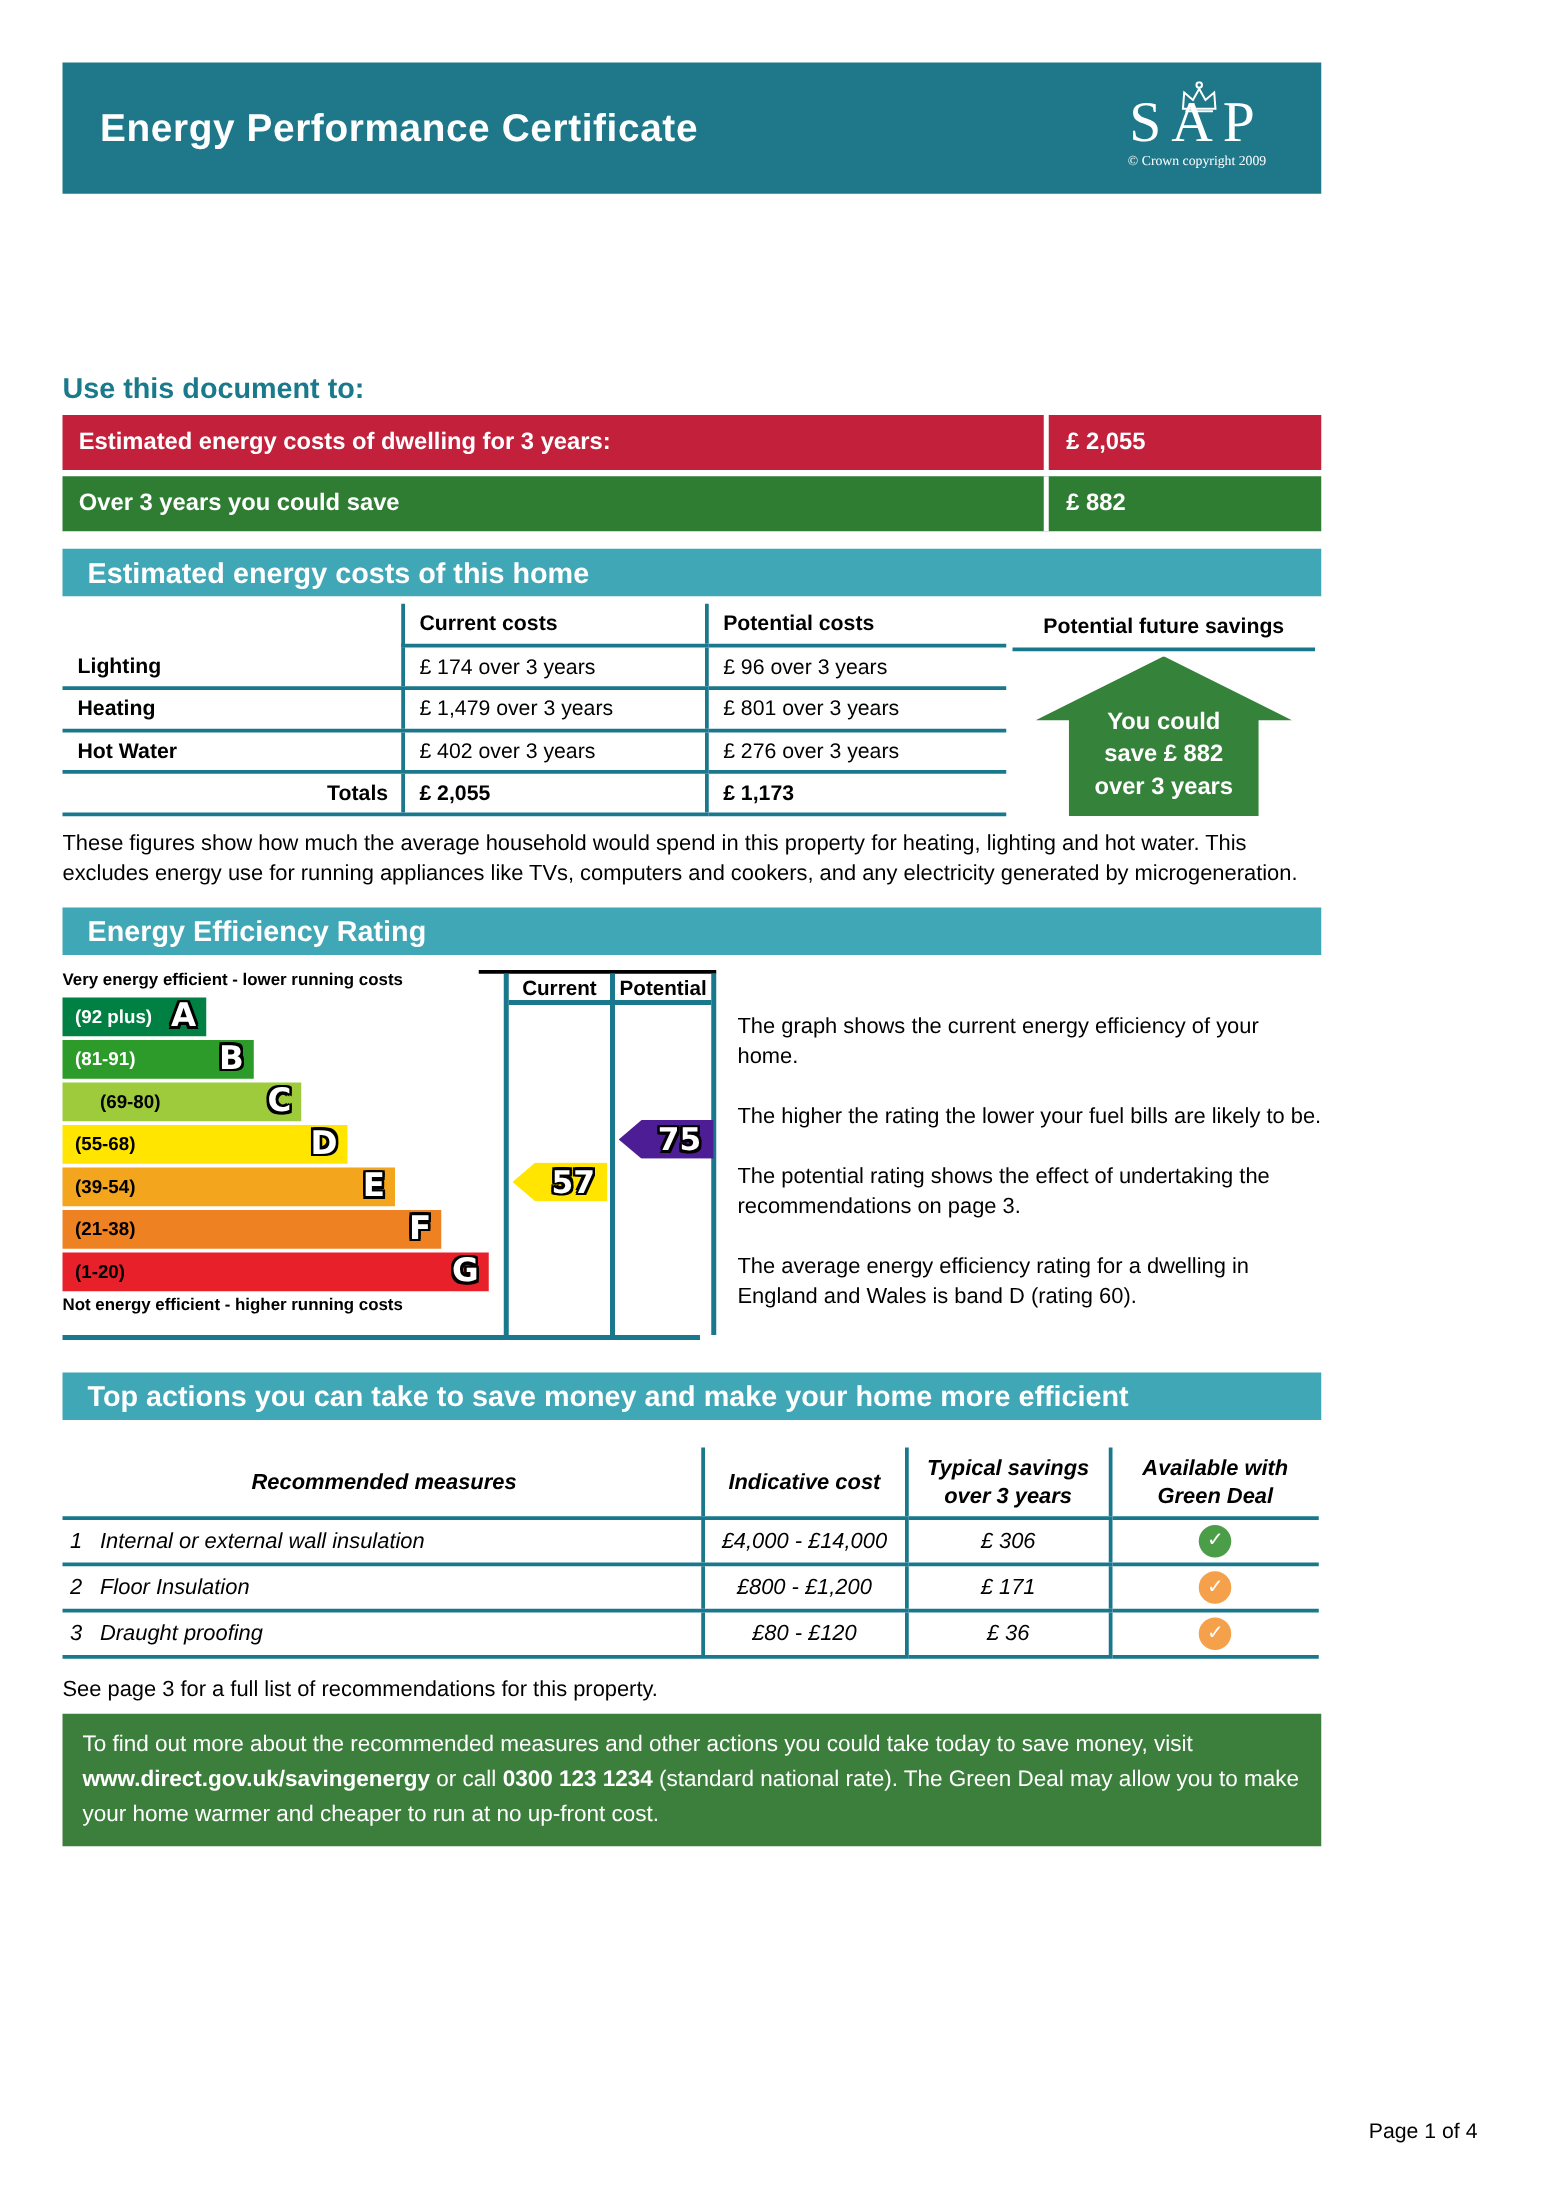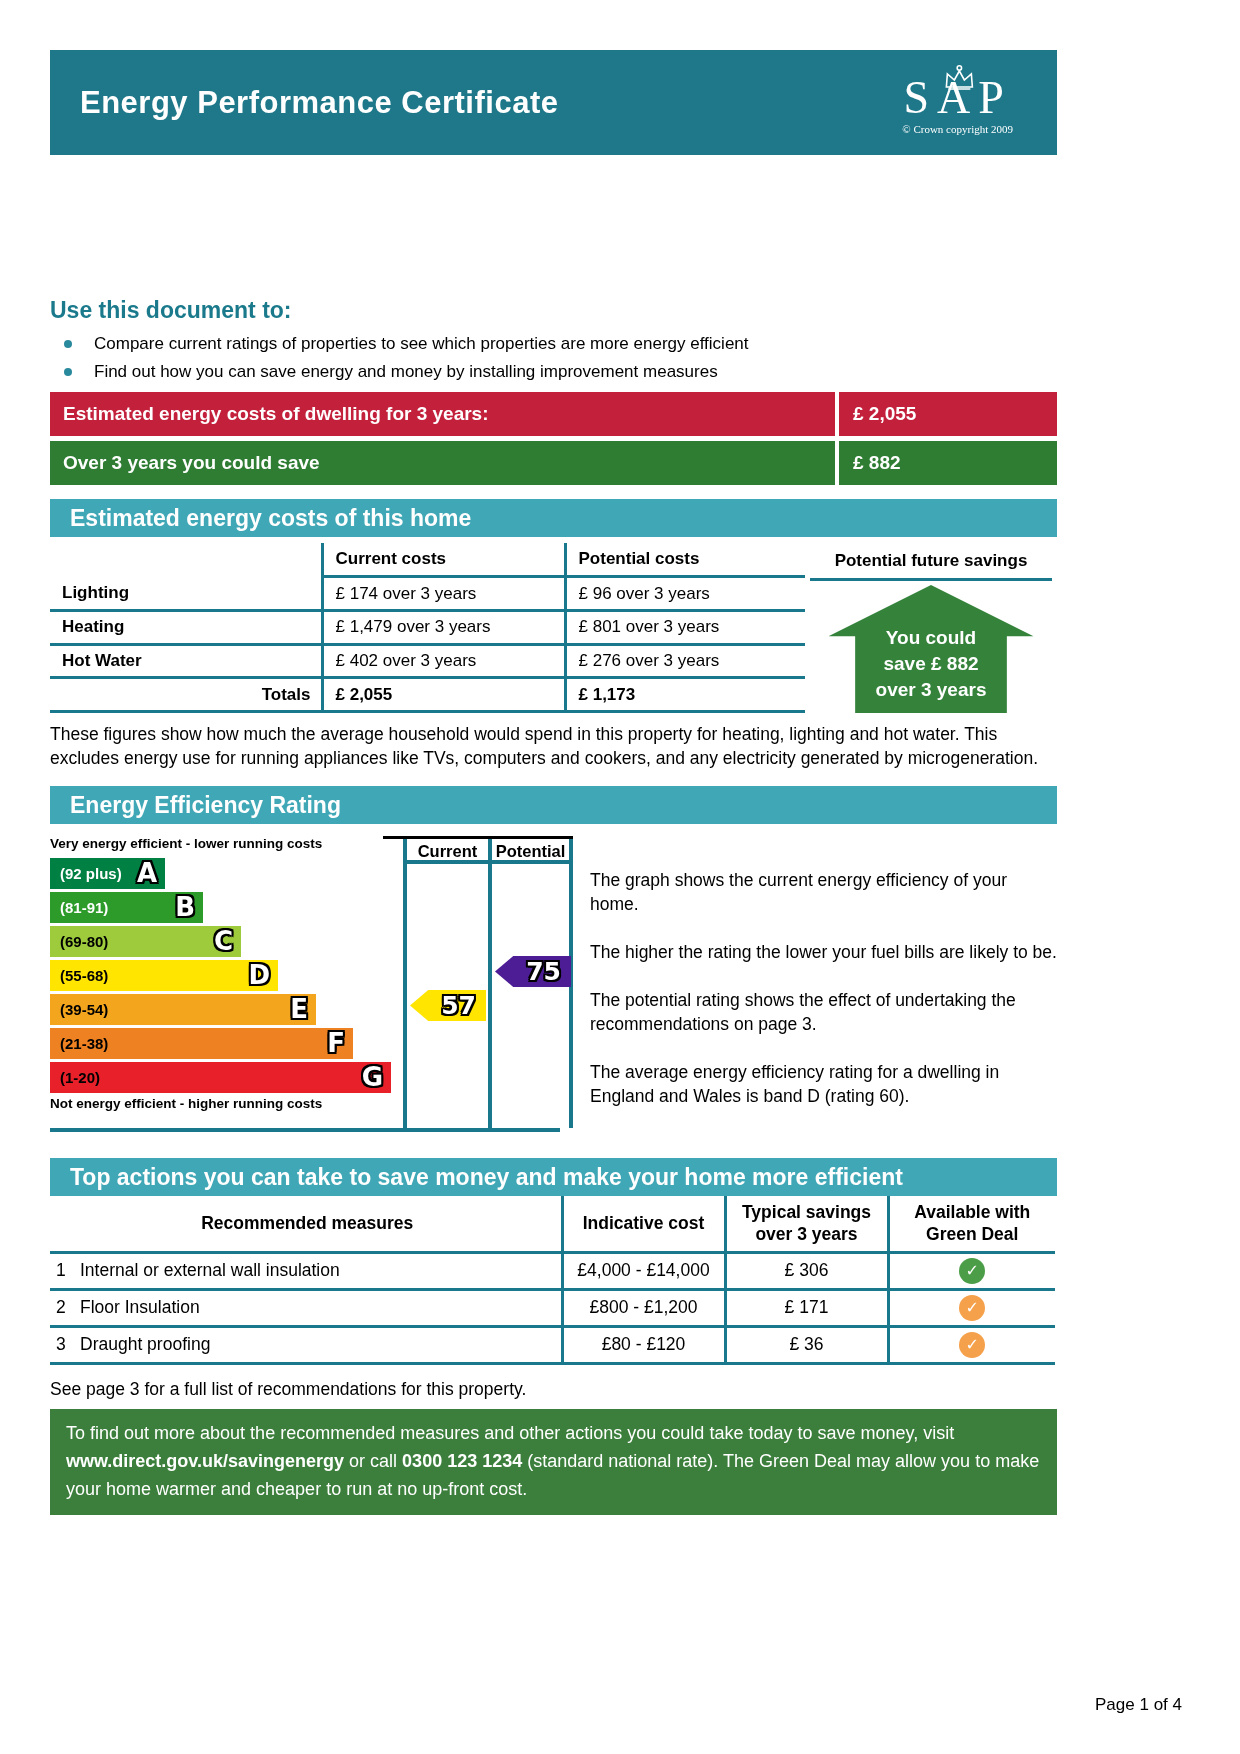--- a/index.html
+++ b/index.html
@@ -68,21 +68,21 @@
   .rating-arrow { position:absolute; left:3px; width:76px; height:31px;
       clip-path:polygon(24% 0, 100% 0, 100% 100%, 24% 100%, 0 50%); }
   .rating-arrow .outline-letter { position:absolute; right:10px; top:0; font-size:25px; line-height:31px; }
   .arrow-57 { top:151px; }
   .arrow-75 { top:117px; }
   .chart-text { position:absolute; left:540px; top:32px; width:467px; font-size:17.5px; line-height:24px; }
   .chart-text p { margin-bottom:24px; }
 
   
   .actions-banner { margin-top:22px; }
-  table.actions { border-collapse:collapse; margin-top:0; }
+  table.actions { border-collapse:collapse; margin-top:22px;font-style:italic; }
   table.actions td { border-bottom:3px solid #19788c; font-size:17.5px; }
   table.actions tr.hdr-row td { font-weight:bold; height:56px; vertical-align:middle; text-align:center; white-space:pre-line; line-height:22px; }
   table.actions td.a1 { width:512px; text-align:left; padding-left:4px; }
   table.actions td.a2 { width:163px; border-left:3px solid #19788c; text-align:center; }
   table.actions td.a3 { width:163px; border-left:3px solid #19788c; text-align:center; }
   table.actions td.a4 { width:167px; border-left:3px solid #19788c; text-align:center; }
   table.actions tr.data-row td { height:37px; }
   .measure-num { display:inline-block; width:26px; padding-left:2px; }
   .deal-check { display:inline-block; width:26px; height:26px; border-radius:50%; color:#fff; font-weight:bold; font-size:16px; line-height:26px; text-align:center; vertical-align:middle; }
   .actions-footnote { margin-top:14px; font-size:17.5px; }
@@ -110,30 +110,20 @@
             <path d="M4 22 L5 9 L12 15 L17 6 L22 15 L29 9 L30 22 Z"></path>
             <path d="M6 24 H28"></path>
           </svg>
         </span>
         <div class="sap-letters">SAP</div>
         <div class="sap-copy">© Crown copyright 2009</div>
       </div>
     </div>
 
     <div class="intro-heading">Use this document to:</div>
-    <div class="bullets">
-      <div class="bullet-row">
-        <span class="bullet-dot"></span>
-        <span>Compare current ratings of properties to see which properties are more energy efficient</span>
-      </div>
-      <div class="bullet-row">
-        <span class="bullet-dot"></span>
-        <span>Find out how you can save energy and money by installing improvement measures</span>
-      </div>
-    </div>
 
     <div class="banner red">
       <div class="lbl">Estimated energy costs of dwelling for 3 years:</div>
       <div class="val">£ 2,055</div>
     </div>
     <div class="banner green">
       <div class="lbl">Over 3 years you could save</div>
       <div class="val">£ 882</div>
     </div>
 
@@ -190,21 +180,21 @@
 
       <div class="band" style="background: rgb(0, 128, 67); width: 115px;">
         <span class="band-range" style="color: rgb(255, 255, 255);">(92 plus)</span>
         <span class="outline-letter">A</span>
       </div>
       <div class="band" style="background: rgb(44, 155, 41); width: 153px;">
         <span class="band-range" style="color: rgb(255, 255, 255);">(81-91)</span>
         <span class="outline-letter">B</span>
       </div>
       <div class="band" style="background: rgb(157, 203, 60); width: 191px;">
-        <span class="band-range" style="color: rgb(0, 0, 0);">(69-80)</span>
+        <span class="band-range" style="color: rgb(0, 0, 0); margin-left: 20px;">(69-80)</span>
         <span class="outline-letter">C</span>
       </div>
       <div class="band" style="background: rgb(255, 229, 0); width: 228px;">
         <span class="band-range" style="color: rgb(0, 0, 0);">(55-68)</span>
         <span class="outline-letter">D</span>
       </div>
       <div class="band" style="background: rgb(242, 165, 29); width: 266px;">
         <span class="band-range" style="color: rgb(0, 0, 0);">(39-54)</span>
         <span class="outline-letter">E</span>
       </div>

